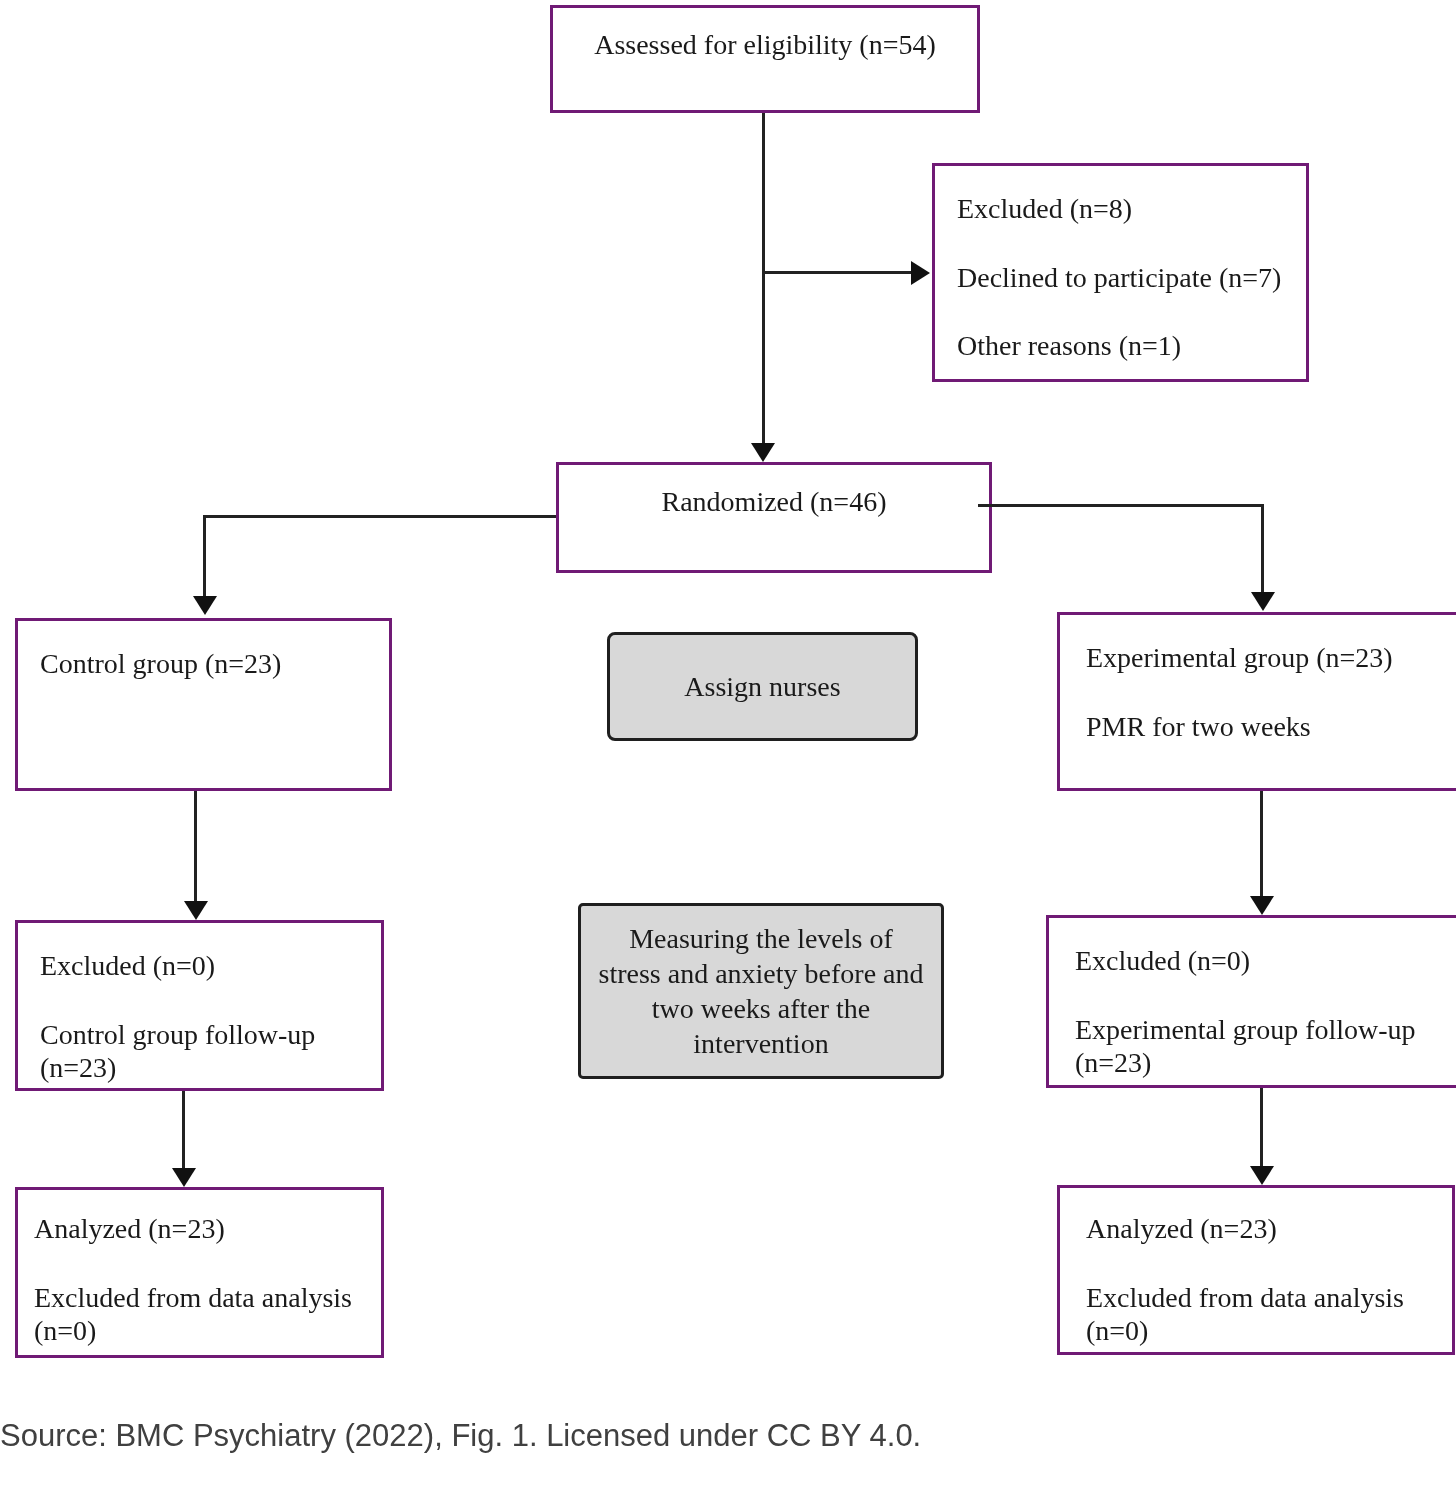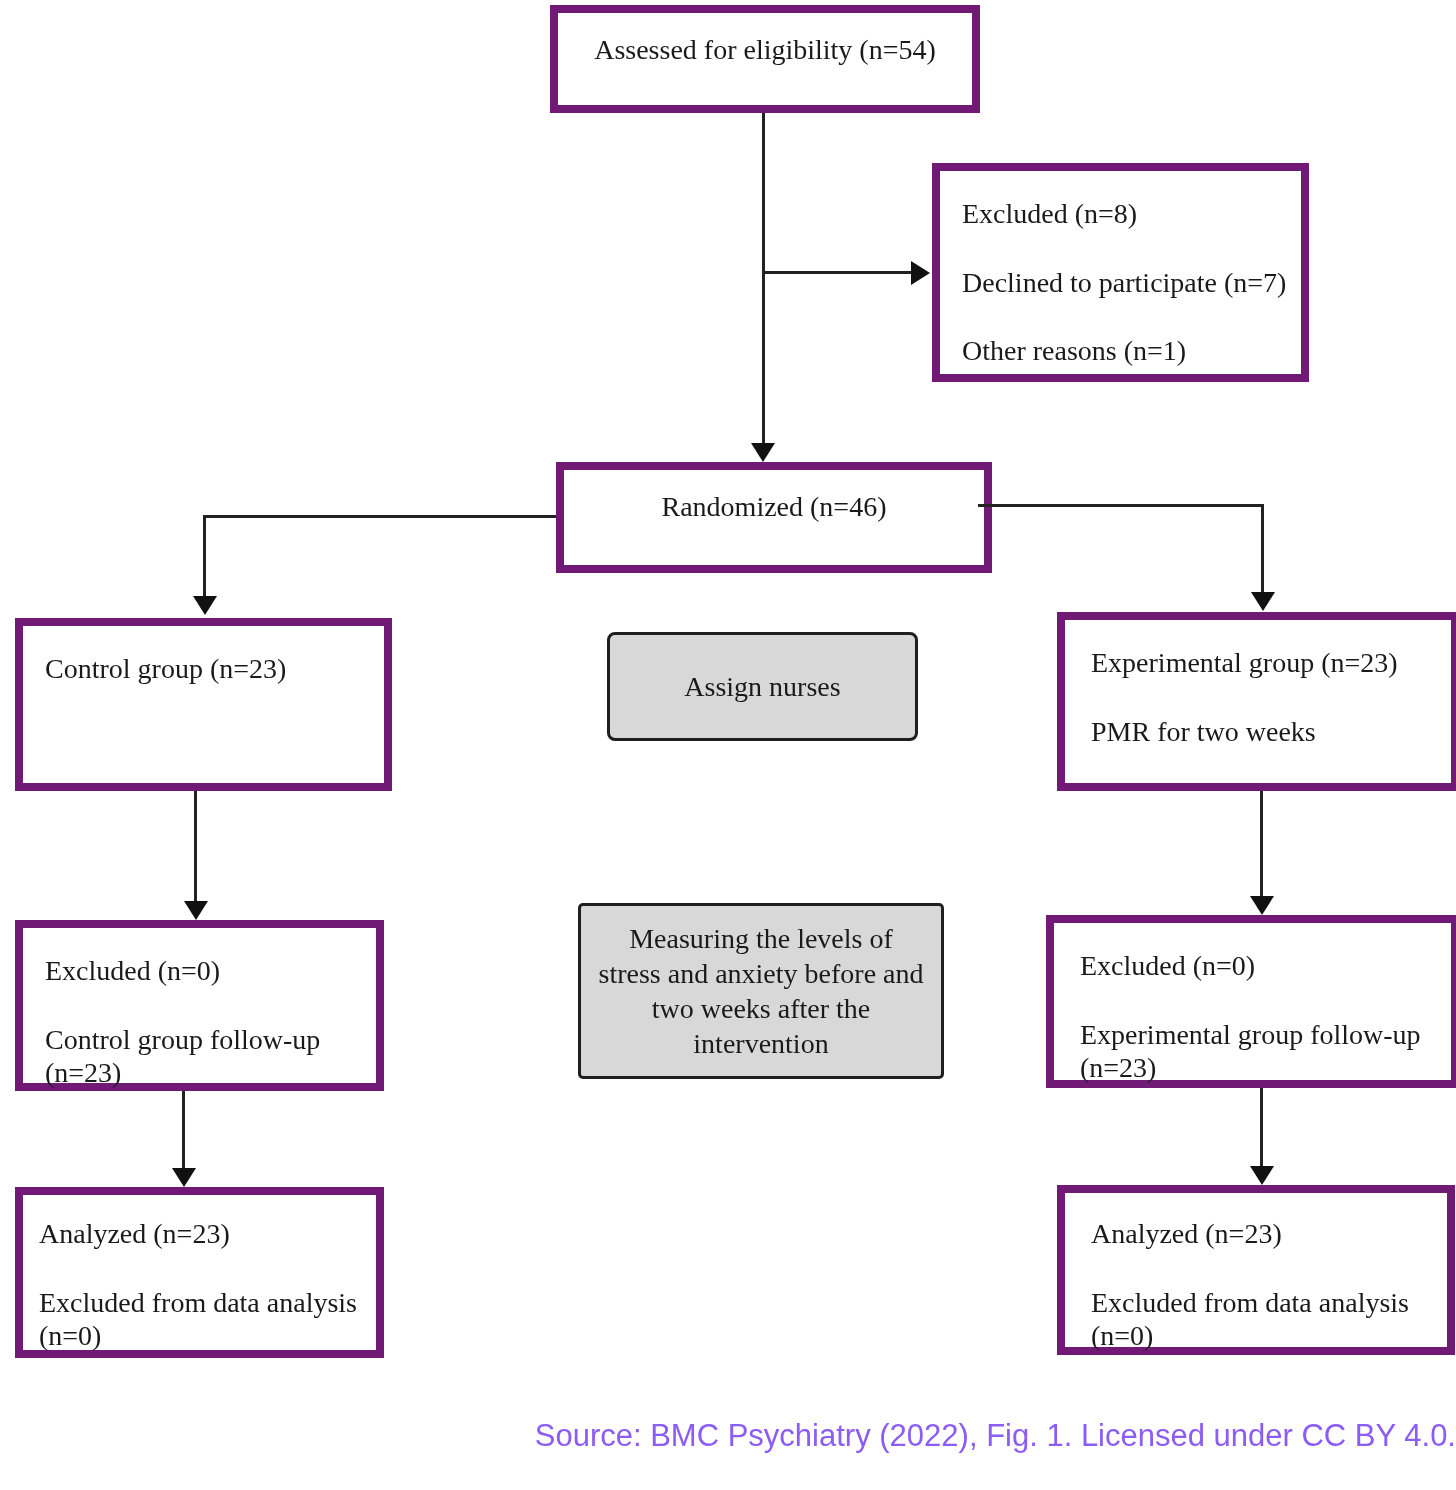--- a/index.html
+++ b/index.html
@@ -13,21 +13,21 @@
     height: 1490px;
     background: #ffffff;
     overflow: hidden;
     font-family: "Liberation Serif", "DejaVu Serif", serif;
     color: #1a1a1a;
   }
   .node {
     position: absolute;
     box-sizing: border-box;
     background: #ffffff;
-    border: 8px solid #701a75;
+    border: 3px solid #701a75;
     font-size: 28px;
     line-height: 1.2;
   }
   .node p { margin: 0; }
   .node.multiline { padding: 26px 14px 10px 22px; }
   .node.multiline p { margin-bottom: 35px; }
   .node.center-text {
     text-align: center;
     padding-top: 20px;
   }
@@ -63,24 +63,24 @@
     width: 0; height: 0;
     border-top: 12px solid transparent;
     border-bottom: 12px solid transparent;
     border-left: 19px solid #111111;
   }
   .caption {
     position: absolute;
     left: 0;
     top: 1418px;
     width: 1456px;
-    text-align: right;
+    text-align: left;
     font-family: "Liberation Sans", "DejaVu Sans", sans-serif;
     font-size: 31px;
-    color: #8b5cf6;
+    color: #404040;
   }
 </style>
 </head>
 <body>
 
 <div id="canvas">
 
   <div class="node center-text" style="left:550px; top:5px; width:430px; height:108px;">
     <p>Assessed for eligibility (n=54)</p>
   </div>

